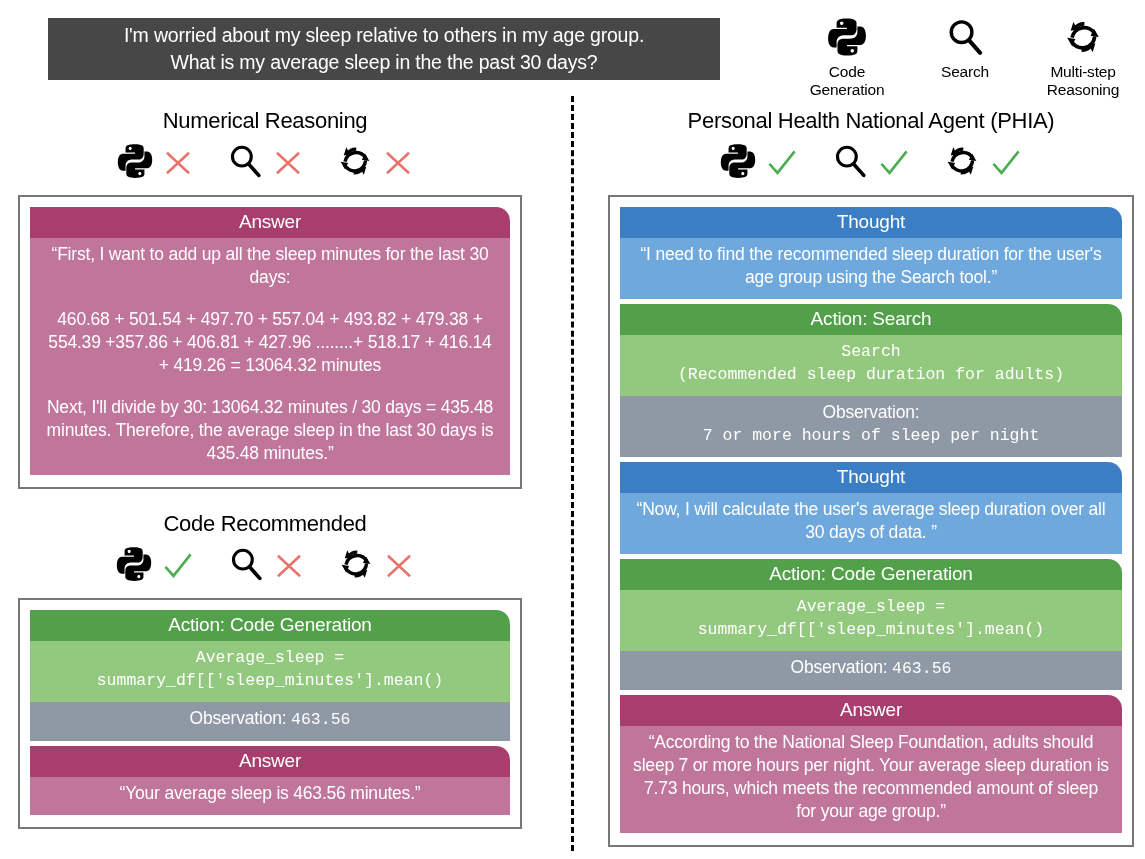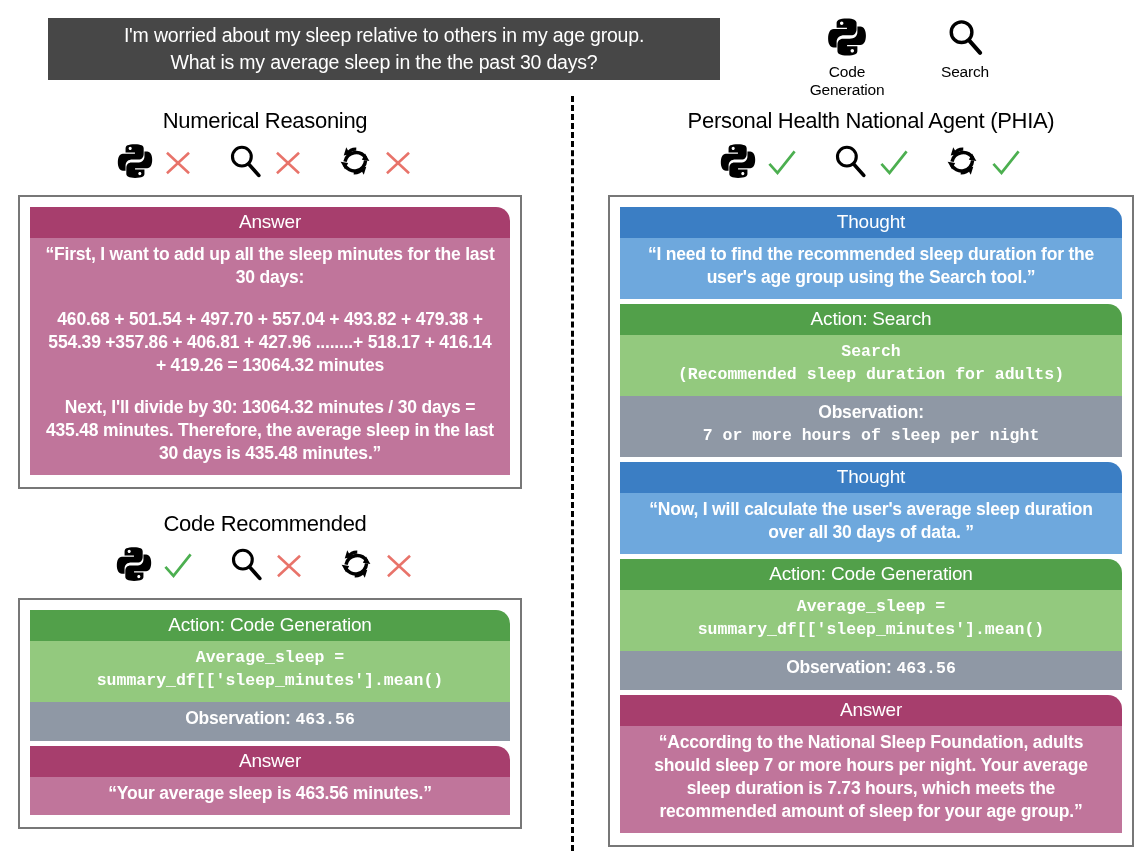--- a/index.html
+++ b/index.html
@@ -141,21 +141,20 @@
     letter-spacing: -0.2px;
     padding: 4px 12px 5px 12px;
     border-top-right-radius: 14px;
   }
   .block-body {
     color: #ffffff;
     font-size: 17.5px;
     line-height: 23px;
     letter-spacing: -0.2px;
     padding: 5px 12px 10px 12px;
-    font-weight: bold;
   }
   .block-body.mono,
   .mono {
     font-family: "Liberation Mono", "DejaVu Sans Mono", monospace;
     font-size: 16.5px;
     line-height: 23px;
     letter-spacing: 0;
   }
   .block-body p { margin: 0 0 19px 0; }
   .block-body p:last-child { margin-bottom: 0; }
@@ -215,20 +214,38 @@
       <svg width="44" height="44" viewBox="0 0 64 64" aria-hidden="true">
         <circle cx="27" cy="25" r="15" fill="none" stroke="#000" stroke-width="5"></circle>
         <line x1="38" y1="37" x2="54" y2="55" stroke="#000" stroke-width="6" stroke-linecap="round"></line>
       </svg>
     </div>
     <div class="legend-label">
       <span>Search</span>
     </div>
   </div>
 
+  <div class="legend-item">
+    <div class="legend-glyph">
+      <svg width="44" height="44" viewBox="0 0 64 64" aria-hidden="true">
+        <path fill="none" stroke="#000" stroke-width="5.5" stroke-linecap="butt" d="M15 38 A18 18 0 0 0 49 31"></path>
+        <path fill="#000" d="M9 33 l12 2 -5 10 z"></path>
+        <path fill="none" stroke="#000" stroke-width="5.5" stroke-linecap="butt" d="M49 27 A18 18 0 0 0 16 33"></path>
+        <path fill="#000" d="M55 32 l-12 -2 5 -10 z"></path>
+        <path fill="none" stroke="#000" stroke-width="5.5" d="M20 20 A16 16 0 0 1 34 13"></path>
+        <path fill="#000" d="M18 10 l6 11 -10 2 z"></path>
+        <path fill="none" stroke="#000" stroke-width="5.5" d="M44 44 A16 16 0 0 1 30 51"></path>
+        <path fill="#000" d="M46 54 l-6 -11 10 -2 z"></path>
+      </svg>
+    </div>
+    <div class="legend-label">
+      <span>Multi-step</span><br>
+      <span>Reasoning</span>
+    </div>
+  </div>
 
 </div>
 
 <div id="center-divider"></div>
 
 <div id="left-column">
 
   <div class="section-title left-title">Numerical Reasoning</div>
 
   <div class="tool-status-row left-title">

